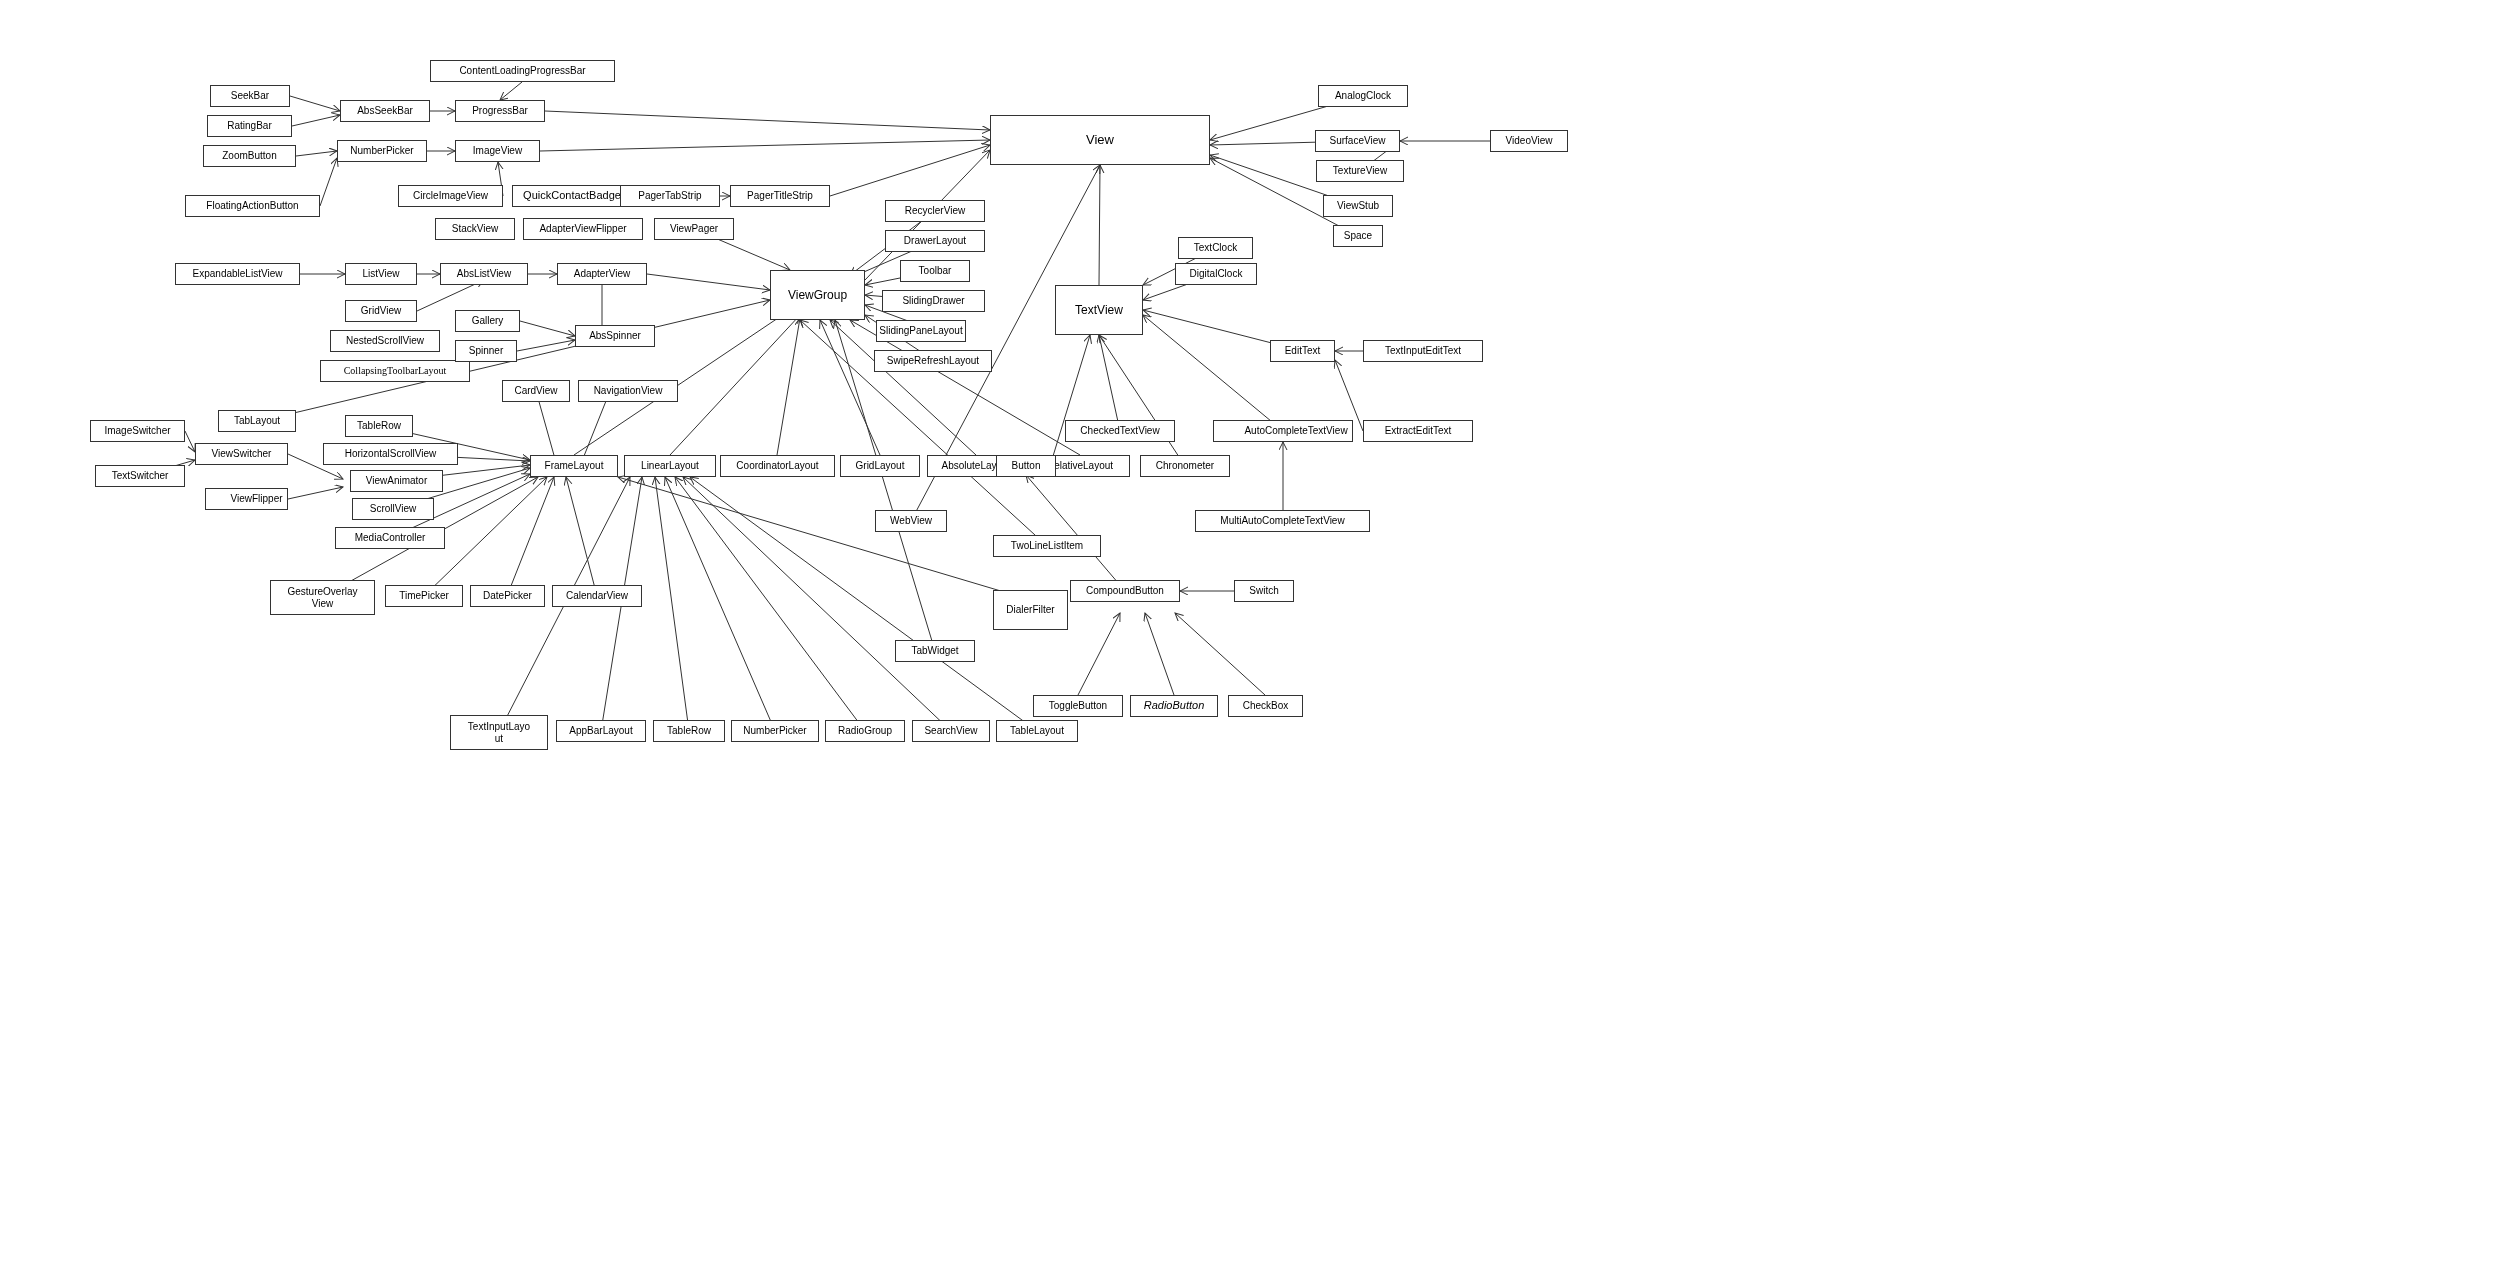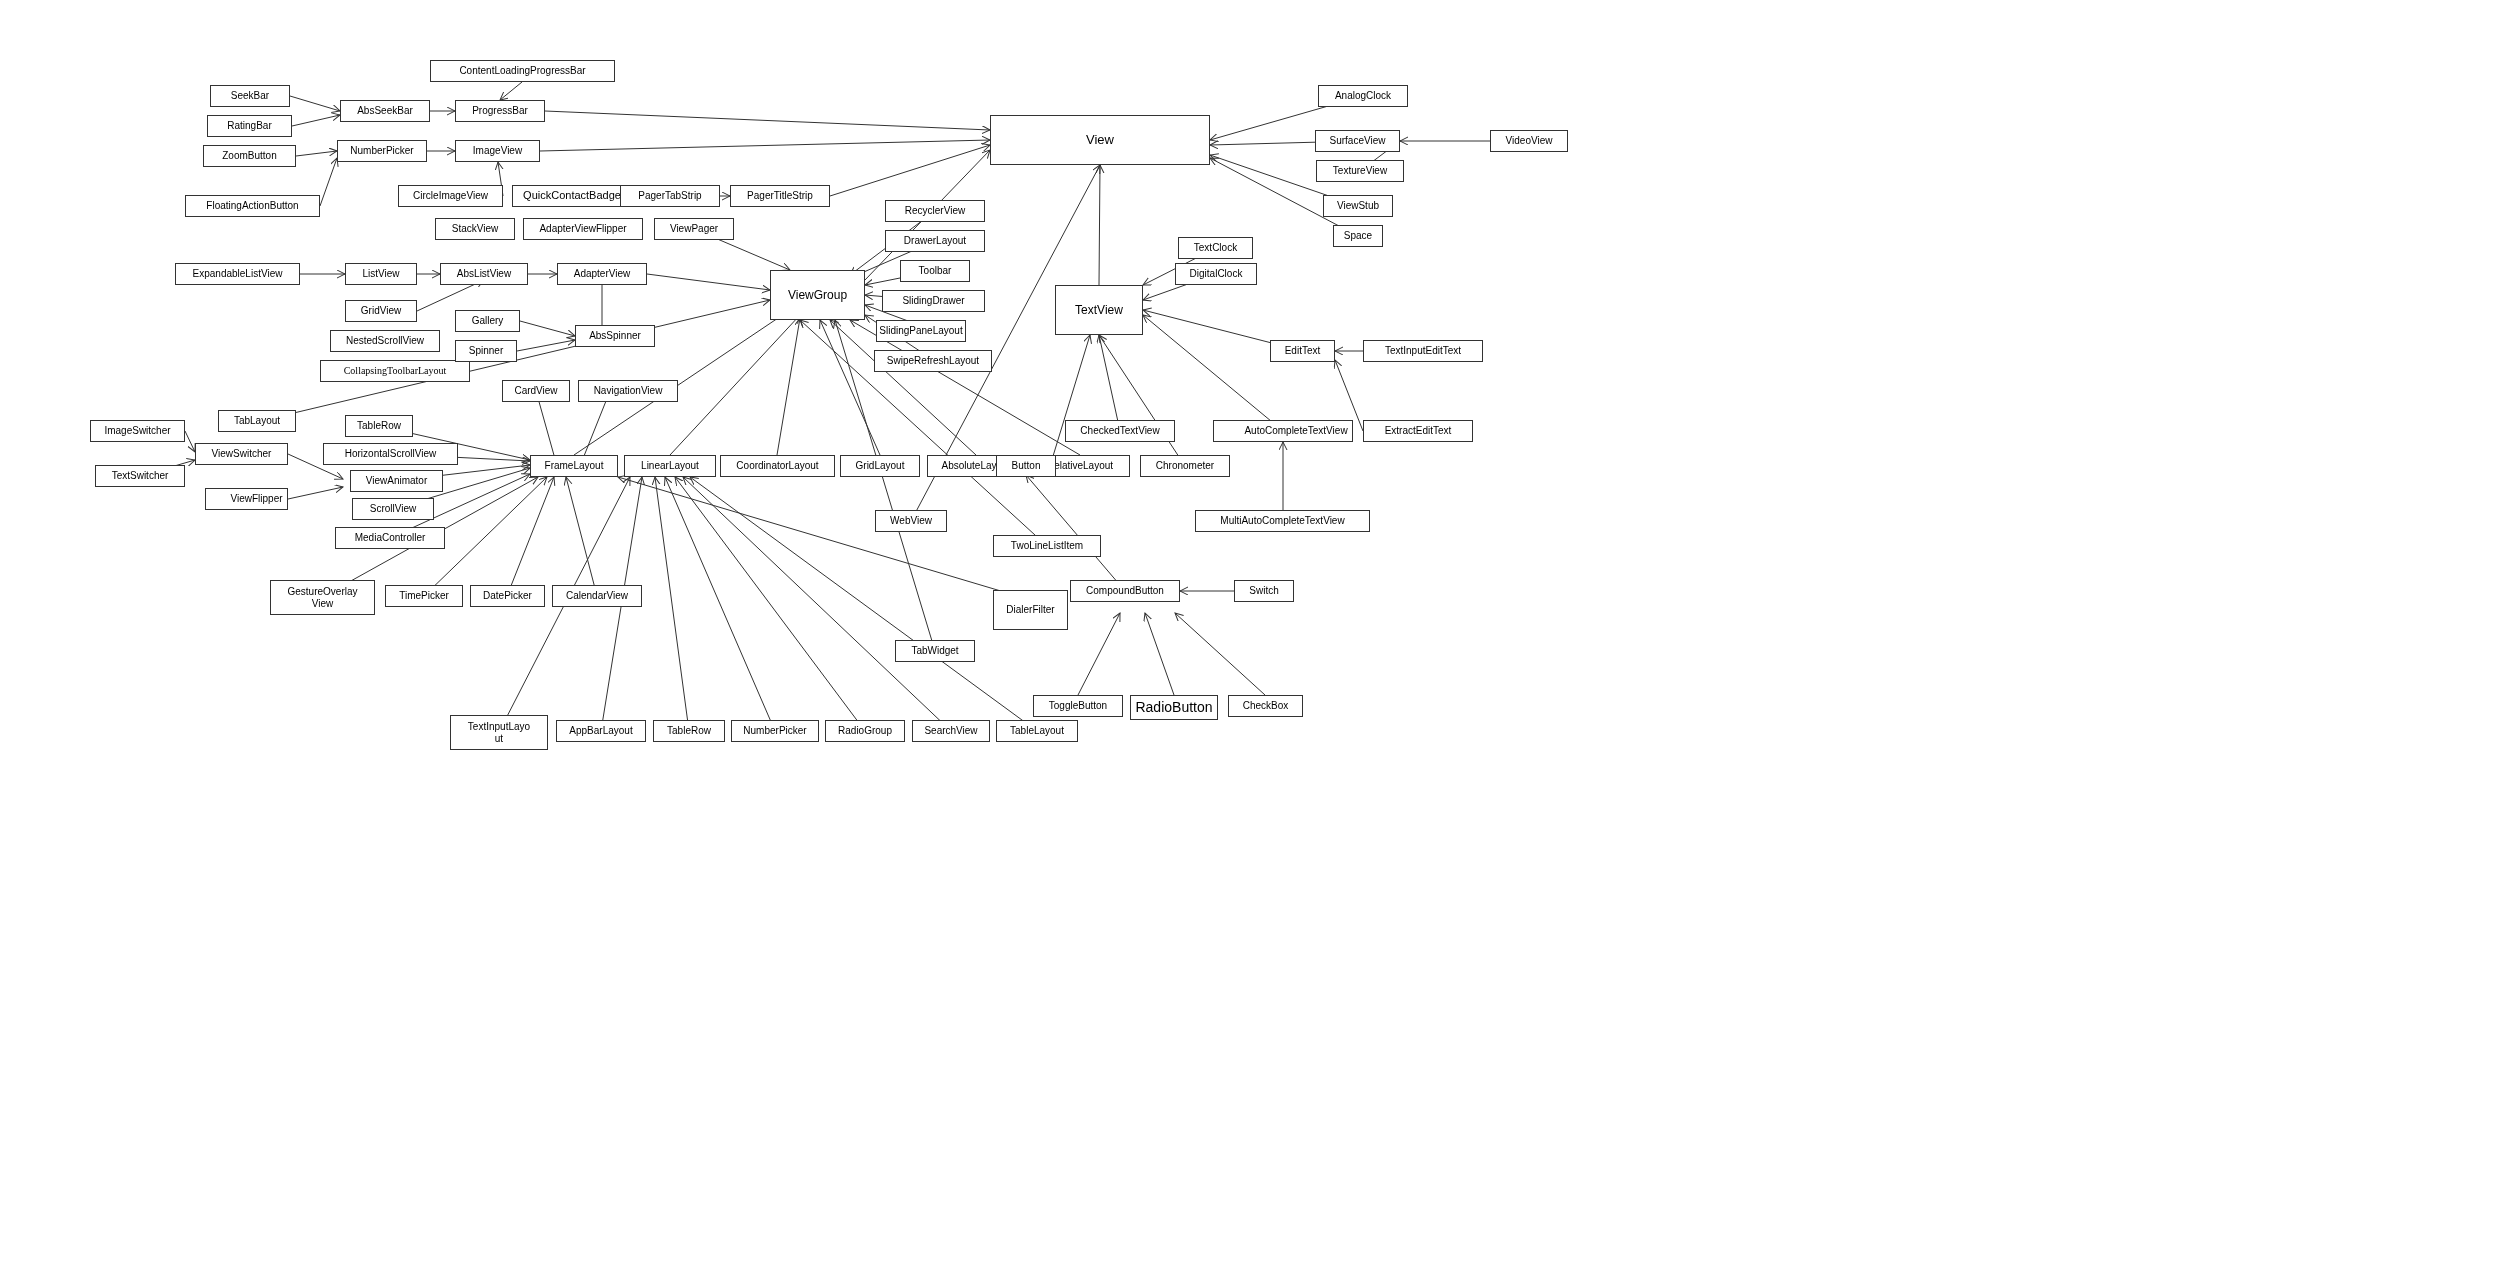--- a/index.html
+++ b/index.html
@@ -294,21 +294,21 @@
       <div class="node" style="left: 1315px; top: 130px; width: 85px; min-height: 22px; display: flex; align-items: center; justify-content: center; line-height: 1.2; font-size: 10px;">SurfaceView</div>
       <div class="node" style="left: 1316px; top: 160px; width: 88px; min-height: 22px; display: flex; align-items: center; justify-content: center; line-height: 1.2; font-size: 10px;">TextureView</div>
       <div class="node" style="left: 1323px; top: 195px; width: 70px; min-height: 22px; display: flex; align-items: center; justify-content: center; line-height: 1.2; font-size: 10px;">ViewStub</div>
       <div class="node" style="left: 1333px; top: 225px; width: 50px; min-height: 22px; display: flex; align-items: center; justify-content: center; line-height: 1.2; font-size: 10px;">Space</div>
       <div class="node" style="left: 1490px; top: 130px; width: 78px; min-height: 22px; display: flex; align-items: center; justify-content: center; line-height: 1.2; font-size: 10px;">VideoView</div>
       <div class="node" style="left: 993px; top: 535px; width: 108px; min-height: 22px; display: flex; align-items: center; justify-content: center; line-height: 1.2; font-size: 10px;">TwoLineListItem</div>
       <div class="node" style="left: 993px; top: 590px; width: 75px; min-height: 40px; display: flex; align-items: center; justify-content: center; line-height: 1.2; font-size: 10px;">DialerFilter</div>
       <div class="node" style="left: 1070px; top: 580px; width: 110px; min-height: 22px; display: flex; align-items: center; justify-content: center; line-height: 1.2; font-size: 10px;">CompoundButton</div>
       <div class="node" style="left: 1234px; top: 580px; width: 60px; min-height: 22px; display: flex; align-items: center; justify-content: center; line-height: 1.2; font-size: 10px;">Switch</div>
       <div class="node" style="left: 1033px; top: 695px; width: 90px; min-height: 22px; display: flex; align-items: center; justify-content: center; line-height: 1.2; font-size: 10px;">ToggleButton</div>
-      <div class="node" style="left: 1130px; top: 695px; width: 88px; min-height: 22px; display: flex; align-items: center; justify-content: center; line-height: 1.2; font-size: 14px;">RadioButton</div>
+      <div class="node" style="left: 1130px; top: 695px; width: 88px; min-height: 22px; display: flex; align-items: center; justify-content: center; line-height: 1.2; font-size: 11px; font-style: italic;">RadioButton</div>
       <div class="node" style="left: 1228px; top: 695px; width: 75px; min-height: 22px; display: flex; align-items: center; justify-content: center; line-height: 1.2; font-size: 10px;">CheckBox</div>
       <div class="node" style="left: 270px; top: 580px; width: 105px; min-height: 35px; display: flex; align-items: center; justify-content: center; line-height: 1.2; font-size: 10px; white-space: pre-line;">GestureOverlay
 View</div>
       <div class="node" style="left: 385px; top: 585px; width: 78px; min-height: 22px; display: flex; align-items: center; justify-content: center; line-height: 1.2; font-size: 10px;">TimePicker</div>
       <div class="node" style="left: 470px; top: 585px; width: 75px; min-height: 22px; display: flex; align-items: center; justify-content: center; line-height: 1.2; font-size: 10px;">DatePicker</div>
       <div class="node" style="left: 552px; top: 585px; width: 90px; min-height: 22px; display: flex; align-items: center; justify-content: center; line-height: 1.2; font-size: 10px;">CalendarView</div>
       <div class="node" style="left: 450px; top: 715px; width: 98px; min-height: 35px; display: flex; align-items: center; justify-content: center; line-height: 1.2; font-size: 10px; white-space: pre-line;">TextInputLayo
 ut</div>
       <div class="node" style="left: 556px; top: 720px; width: 90px; min-height: 22px; display: flex; align-items: center; justify-content: center; line-height: 1.2; font-size: 10px;">AppBarLayout</div>
       <div class="node" style="left: 653px; top: 720px; width: 72px; min-height: 22px; display: flex; align-items: center; justify-content: center; line-height: 1.2; font-size: 10px;">TableRow</div>

